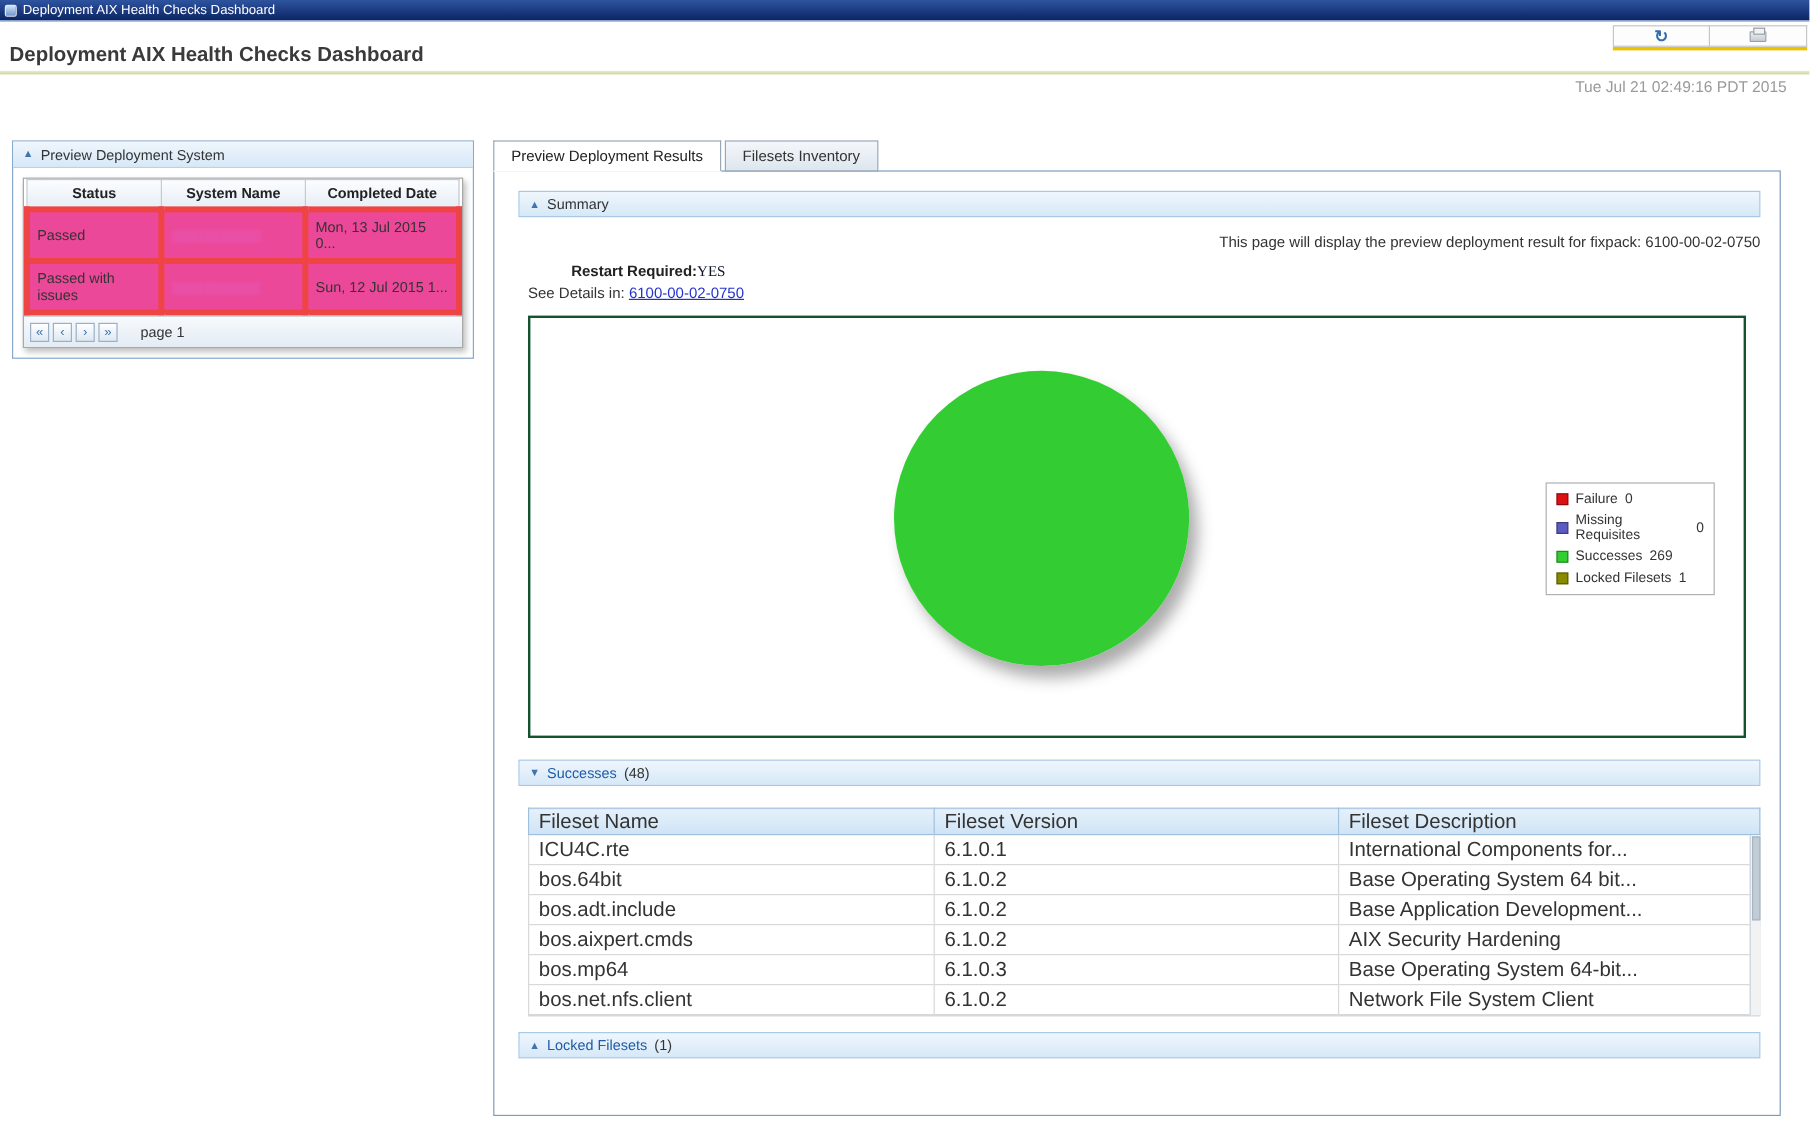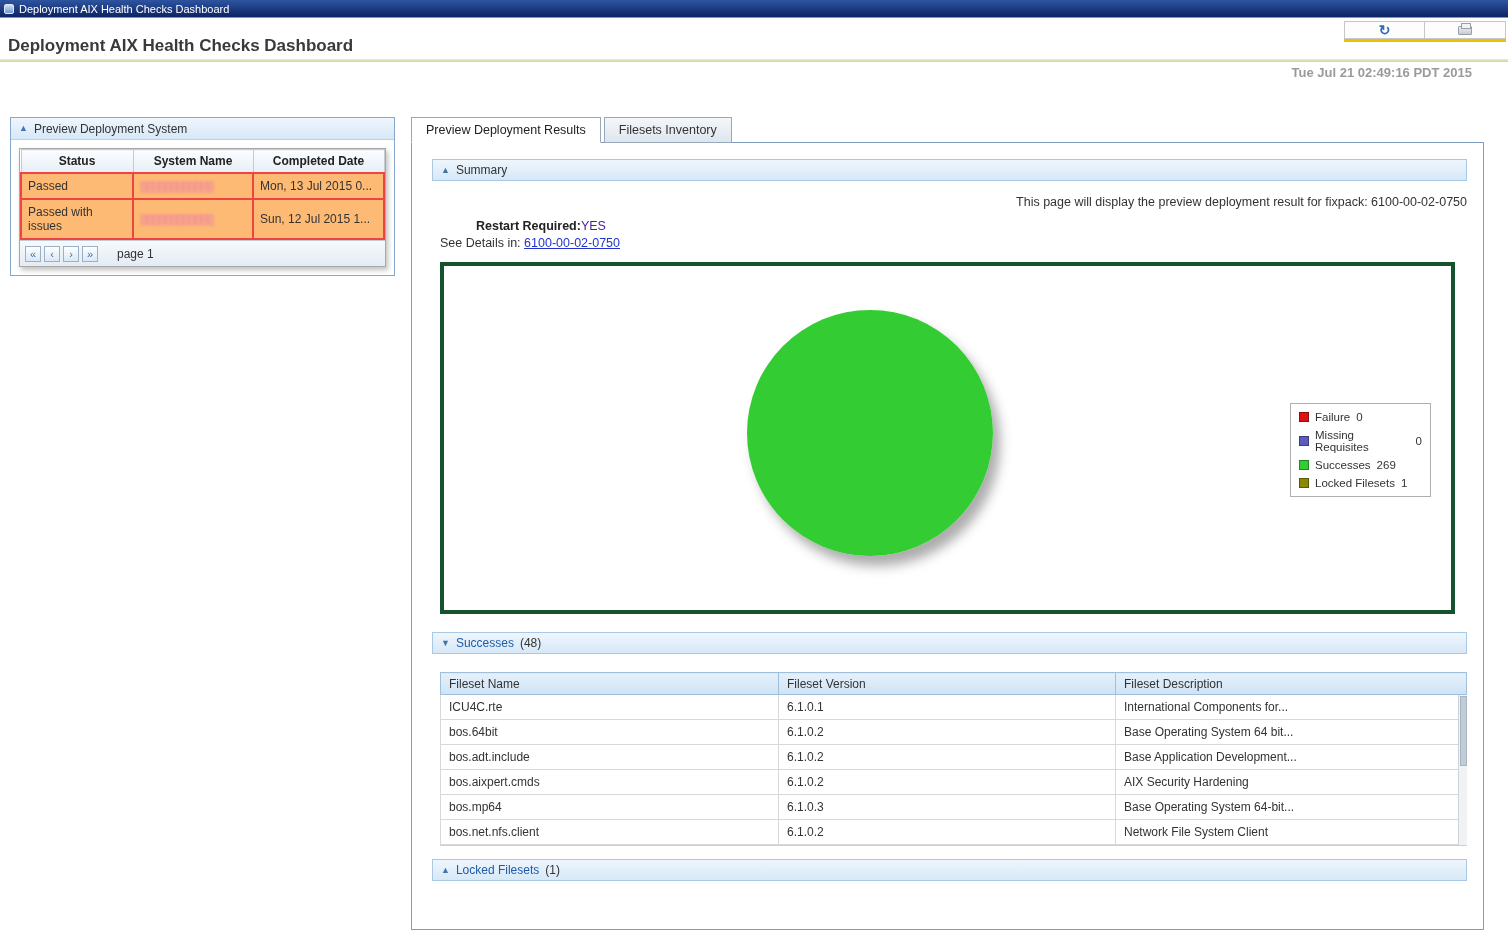--- a/index.html
+++ b/index.html
@@ -32,21 +32,21 @@
   .printer::before { content:""; position:absolute; top:-4px; left:2px; width:8px; height:4px; background:#f2f2f2; border:1px solid #97a0a9; }
   
   .page-title {
     position:absolute; top:36px; left:8px; font-size:17px; font-weight:bold; color:#3a3a3a;
   }
   .title-rule {
     position:absolute; top:59px; left:0; width:1508px; height:3px;
     background:linear-gradient(#e9eecb,#ccd79c);
   }
   .timestamp {
-    position:absolute; top:65px; right:36px; font-size:13px; font-weight:bold; color:#9a9a9a;text-align:center;
+    position:absolute; top:65px; right:19px; font-size:13px; font-weight:normal; color:#9a9a9a;text-align:center;
   }
   
   .sec-bar {
     height:22px; background:linear-gradient(#eff6fd,#d6e8f7);
     border:1px solid #a9c8e4; display:flex; align-items:center; gap:6px;
     padding-left:8px; font-size:12px; cursor:pointer;
   }
   .sec-arrow { color:#3f74ae; font-size:9px; line-height:9px; }
   .sec-title { color:#333; }
   .sec-title.blue { color:#1e5ba8; }
@@ -59,21 +59,21 @@
   .left-panel .sec-bar { border:none; border-bottom:1px solid #b9d2ea; }
   .grid-box {
     margin:8px; border:1px solid #a8a8a8; box-shadow:2px 3px 5px rgba(0,0,0,0.25);
   }
   table.sys-table { width:100%; border-collapse:collapse; font-size:12px; }
   table.sys-table th {
     background:linear-gradient(#fbfdff,#e7eef6); border:1px solid #c2cad2;
     font-weight:bold; text-align:center; padding:4px 6px; color:#222;
   }
   table.sys-table td {
-    border:2px solid #ef4444; padding:5px 6px; background:#fdba74; color:#333;
+    border:5px solid #ef4444; padding:5px 6px; background:#ec4899; color:#333;
   }
   .redacted {
     color:#e45fc1; text-decoration:underline; filter:blur(1.2px);
     font-size:10px; letter-spacing:-1px; cursor:pointer;
   }
   .pager {
     height:26px; background:linear-gradient(#f7fafd,#e3ebf4);
     border-top:1px solid #c2cad2; display:flex; align-items:center; gap:3px; padding-left:5px;
   }
   .pg-btn {
@@ -92,43 +92,43 @@
   .tab.inactive { background:linear-gradient(#f4f7fa,#dde6ee); color:#333; margin-left:3px; }
   .panel-body {
     position:absolute; top:25px; left:0; right:0; bottom:0;
     border:1px solid #7d9cbe; background:#fff; z-index:1;
   }
   .sec-bar.in-panel { margin:0 16px 0 20px; }
   .sec-bar.summary-bar { margin-top:16px; }
   .summary-text { margin:14px 16px 0 28px; font-size:12.5px; color:#333; }
   .summary-text .line1 { margin-bottom:10px;text-align:right; }
   .restart-label { font-weight:bold; color:#222;padding-left:36px; }
-  .restart-value { color:#4c1d95; }
+  .restart-value { color:#0f172a;font-family:Liberation Serif, serif; }
   .details-line { margin-top:3px; }
   .details-link { color:#2233cc; text-decoration:underline; cursor:pointer;text-align:center; }
   
   .chart-box {
-    margin:12px 28px 0 28px; height:352px; border:4px solid #14532d;
+    margin:12px 28px 0 28px; height:352px; border:2px solid #14532d;
     position:relative; background:#fff;
   }
   .pie {
     position:absolute; left:303px; top:44px; width:246px; height:246px; border-radius:50%;
     box-shadow:7px 10px 12px rgba(70,70,70,0.45);
   }
   .legend {
     position:absolute; left:846px; top:137px; width:141px;
     border:1px solid #b0b0b0; background:#fff; padding:7px 8px;
     display:flex; flex-direction:column; gap:6px; font-size:11.5px; color:#333;
   }
   .legend-item { display:flex; align-items:center; gap:6px; }
   .swatch { width:10px; height:10px; border:1px solid rgba(0,0,0,0.35); flex:none; }
   
   .sec-bar.successes-bar { margin-top:18px; }
   .success-wrap { margin:18px 16px 0 28px; position:relative; border-bottom:1px solid #cfcfcf; }
-  table.fs-table { width:100%; border-collapse:collapse; font-size:12px; table-layout:fixed; }
+  table.fs-table { width:100%; border-collapse:collapse; font-size:17px; table-layout:fixed; }
   table.fs-table th {
     height:22px; background:linear-gradient(#e5f1fb,#cfe3f5); border:1px solid #9fc0dd;
     font-weight:normal; text-align:left; padding:0 8px; color:#333;
   }
   table.fs-table td {
     height:25px; border:1px solid #d8d8d8; padding:0 8px; background:#fff; color:#333;
     overflow:hidden; white-space:nowrap;
   }
   .col-name { width:338px; } .col-ver { width:337px; }
   .scrollbar {

